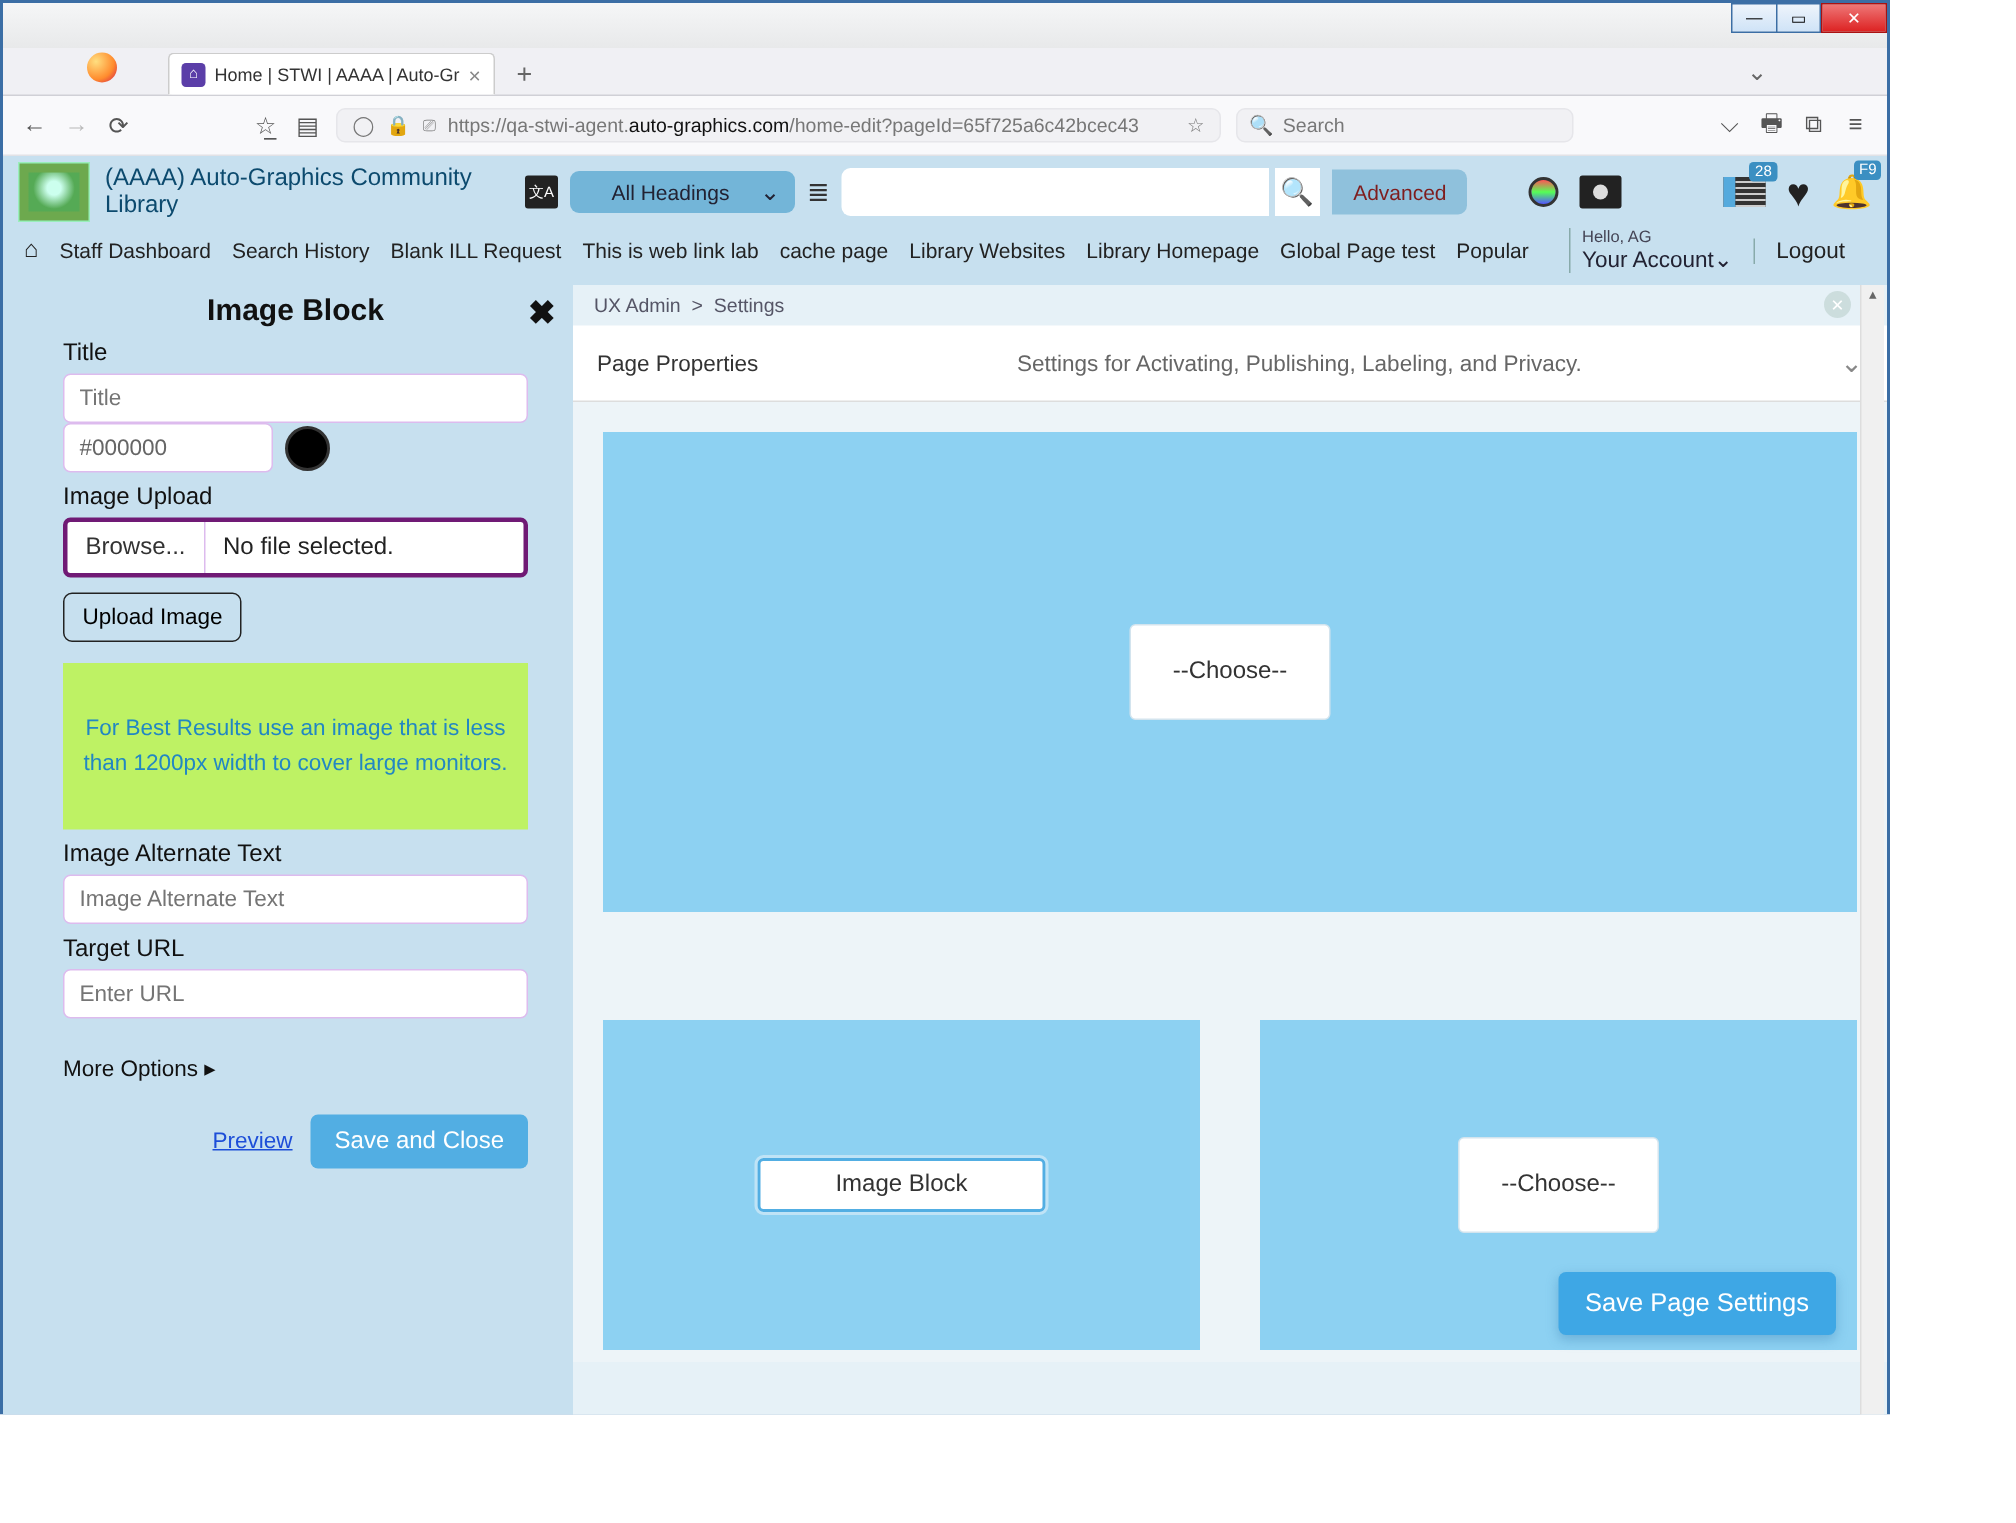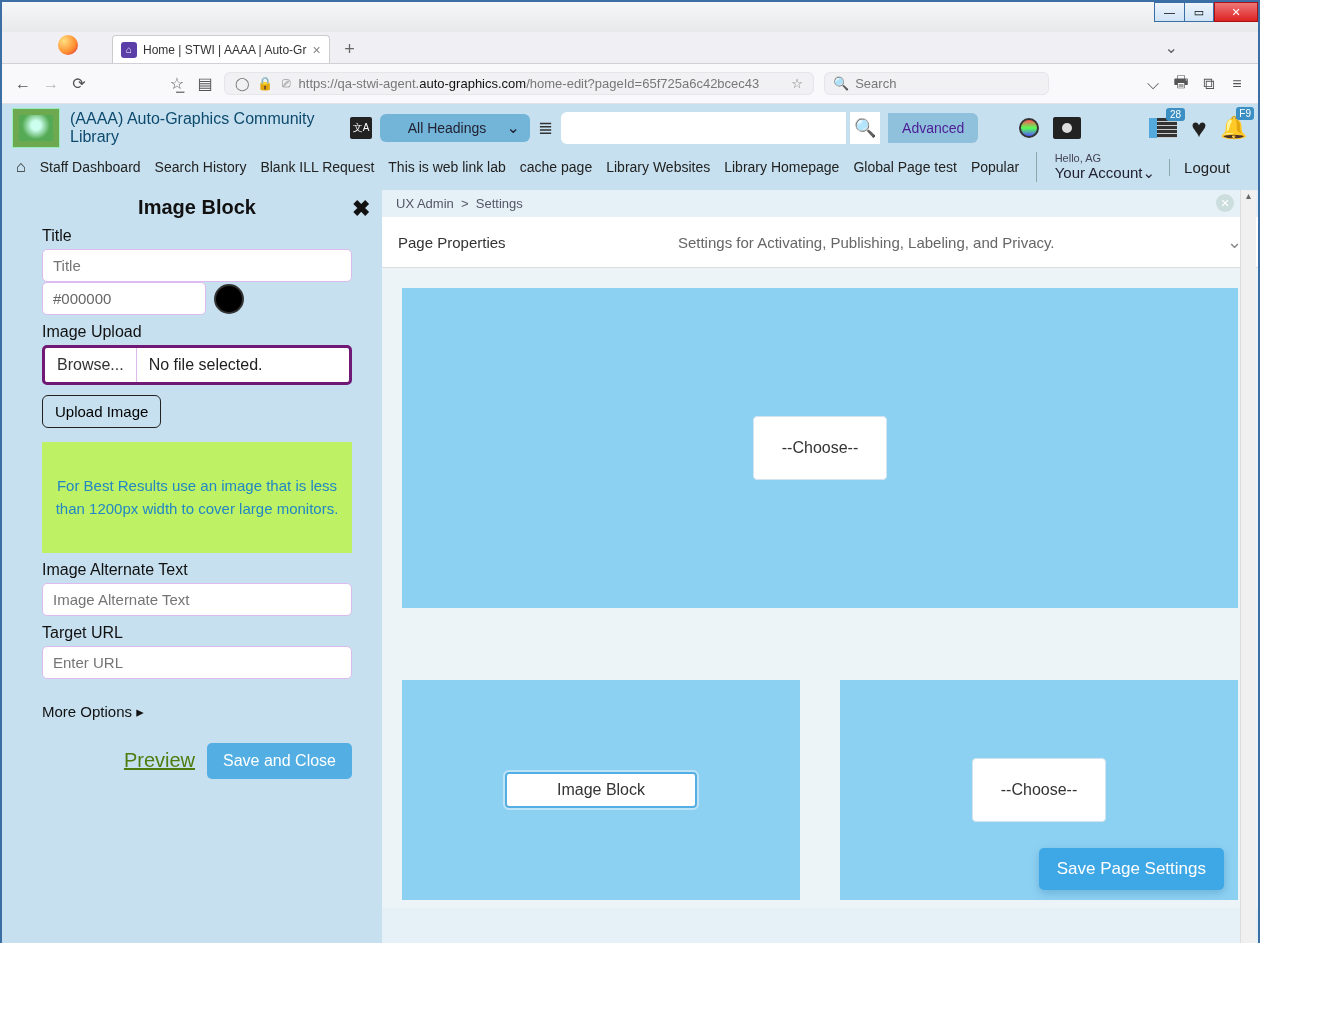--- a/index.html
+++ b/index.html
@@ -37,64 +37,64 @@
   .logo::after{content:"";position:absolute;inset:6px;background:radial-gradient(circle at 50% 40%,#cfe 20%,#5a5 60%)}
   .lib-name{font-size:16px;color:#0c4a6e;line-height:1.15;max-width:260px}
   .hdr-ctrls{display:flex;align-items:center;gap:8px;margin-left:20px}
   .dict-ico{width:22px;height:22px;background:#222;color:#fff;font-size:10px;display:flex;align-items:center;justify-content:center;border-radius:2px}
   .heading-select{background:#73b5d8;border:none;border-radius:6px;padding:6px 28px 6px 12px;color:#223;font-size:14px;position:relative;width:150px}
   .heading-wrap{position:relative}
   .heading-wrap::after{content:"⌄";position:absolute;right:10px;top:4px;color:#223}
   .db-ico{font-size:18px;color:#333}
   .search-input{width:285px;height:32px;border:none;background:#fff;border-radius:6px 0 0 6px;padding:0 10px}
   .search-btn-ico{width:30px;height:32px;background:#fff;display:flex;align-items:center;justify-content:center;color:#4aa6cf;font-size:18px;margin-left:-4px}
-  .adv-btn{background:#8fc1dc;border:none;border-radius:0 6px 6px 0;padding:7px 14px;color:#4c1d95;font-size:14px}
+  .adv-btn{background:#8fc1dc;border:none;border-radius:0 6px 6px 0;padding:7px 14px;color:#7f1d1d;font-size:14px}
   .hdr-right{margin-left:auto;display:flex;align-items:center;gap:14px}
   .bulb{width:20px;height:20px;border-radius:50%;border:2px solid #333;background:linear-gradient(#f55,#5f5,#55f)}
   .cam{width:28px;height:22px;background:#222;position:relative;border-radius:2px}
   .cam::after{content:"";position:absolute;width:10px;height:10px;background:#ddd;border-radius:50%;top:6px;left:9px}
   .badge-wrap{position:relative}
   .card-ico{width:28px;height:20px;background:#333;display:flex}
   .card-ico::before{content:"";width:8px;background:#5ad;}
   .card-ico::after{content:"";flex:1;background:repeating-linear-gradient(#333 0 3px,#ccc 3px 4px)}
   .badge{position:absolute;top:-10px;right:-8px;background:#3b8fc2;color:#fff;font-size:10px;padding:1px 4px;border-radius:3px}
   .heart{font-size:26px;color:#222;position:relative}
   .bell{font-size:22px;color:#222}
   .f9{position:absolute;top:-8px;right:-6px;background:#3b8fc2;color:#fff;font-size:10px;padding:1px 3px;border-radius:3px}
 
   
   .nav{background:#c7e0ef;display:flex;align-items:center;gap:14px;padding:4px 14px 8px;font-size:14px;color:#222}
   .nav .home{font-size:16px;color:#222}
   .nav-item{white-space:nowrap}
-  .acc{margin-left:auto;display:flex;flex-direction:column;align-items:flex-start;border-left:1px solid #8aa;padding-left:18px}
+  .acc{margin-left:auto;display:flex;flex-direction:column;align-items:flex-start;border-left:1px solid #8aa;padding-left:8px}
   .hello{font-size:11px;color:#445}
   .your-acc{font-size:15px;color:#223}
   .logout{border-left:1px solid #8aa;padding:0 14px;font-size:15px;align-self:center}
 
   
   .workspace{display:flex;height:760px;position:relative}
   .scroll{position:absolute;right:2px;top:0;width:16px;height:100%;background:#f0f0f0;border-left:1px solid #ddd}
   .scroll-arrow{font-size:10px;text-align:center;color:#666}
 
   .side{width:380px;background:#c7e0ef;padding:6px 30px 10px 40px}
   .side h2{text-align:center;font-weight:600;font-size:20px;color:#111;margin-bottom:8px}
   .close-x{position:absolute;left:350px;top:6px;font-size:22px;color:#111;font-weight:bold}
   .side label{display:block;font-size:16px;margin:8px 0 4px;color:#111}
   .txt{width:100%;padding:7px 10px;border:1px solid #dbe;border-radius:5px;font-size:15px;color:#666;background:#fff}
   .color-row{display:flex;align-items:center;gap:8px}
-  .color-row .txt{width:164px}
+  .color-row .txt{width:140px}
   .swatch{width:30px;height:30px;border-radius:50%;background:#000;border:2px solid #333}
   .file-row{display:flex;border:3px solid #701a75;border-radius:5px;overflow:hidden;background:#fff}
   .browse{padding:8px 12px;color:#333;border-right:1px solid #dbe}
   .nofile{padding:8px 12px;color:#222}
   .upload-btn{margin-top:10px;padding:7px 12px;border:1.5px solid #222;border-radius:6px;background:transparent;font-size:15px}
   .tip{margin-top:14px;background:#bef264;padding:32px 6px;text-align:center;color:#2287c3;font-size:15px;line-height:1.55}
   .more-opts{margin-top:24px;font-size:15px;color:#111}
   .side-actions{display:flex;justify-content:flex-end;align-items:center;gap:12px;margin-top:22px}
-  .preview{text-decoration:underline;font-size:20px;color:#4d7c0f}
+  .preview{text-decoration:underline;font-size:15px;color:#1d4ed8}
   .save-close{background:#52aee3;color:#fff;border:none;border-radius:5px;padding:9px 16px;font-size:16px}
 
   .main{flex:1;background:#e6f1f7;position:relative;overflow:hidden}
   .bc{font-size:13px;color:#556;padding:6px 14px}
   .bc-x{position:absolute;right:24px;top:4px;width:18px;height:18px;border-radius:50%;background:#cdd;color:#fff;display:flex;align-items:center;justify-content:center;font-size:11px}
   .pp-bar{background:#fff;border-bottom:1px solid #ddd;display:flex;align-items:center;padding:14px 16px;font-size:15px;color:#555}
   .pp-title{color:#333}
   .pp-mid{flex:1;text-align:center;color:#666}
   .pp-caret{color:#888;font-size:18px}
 

